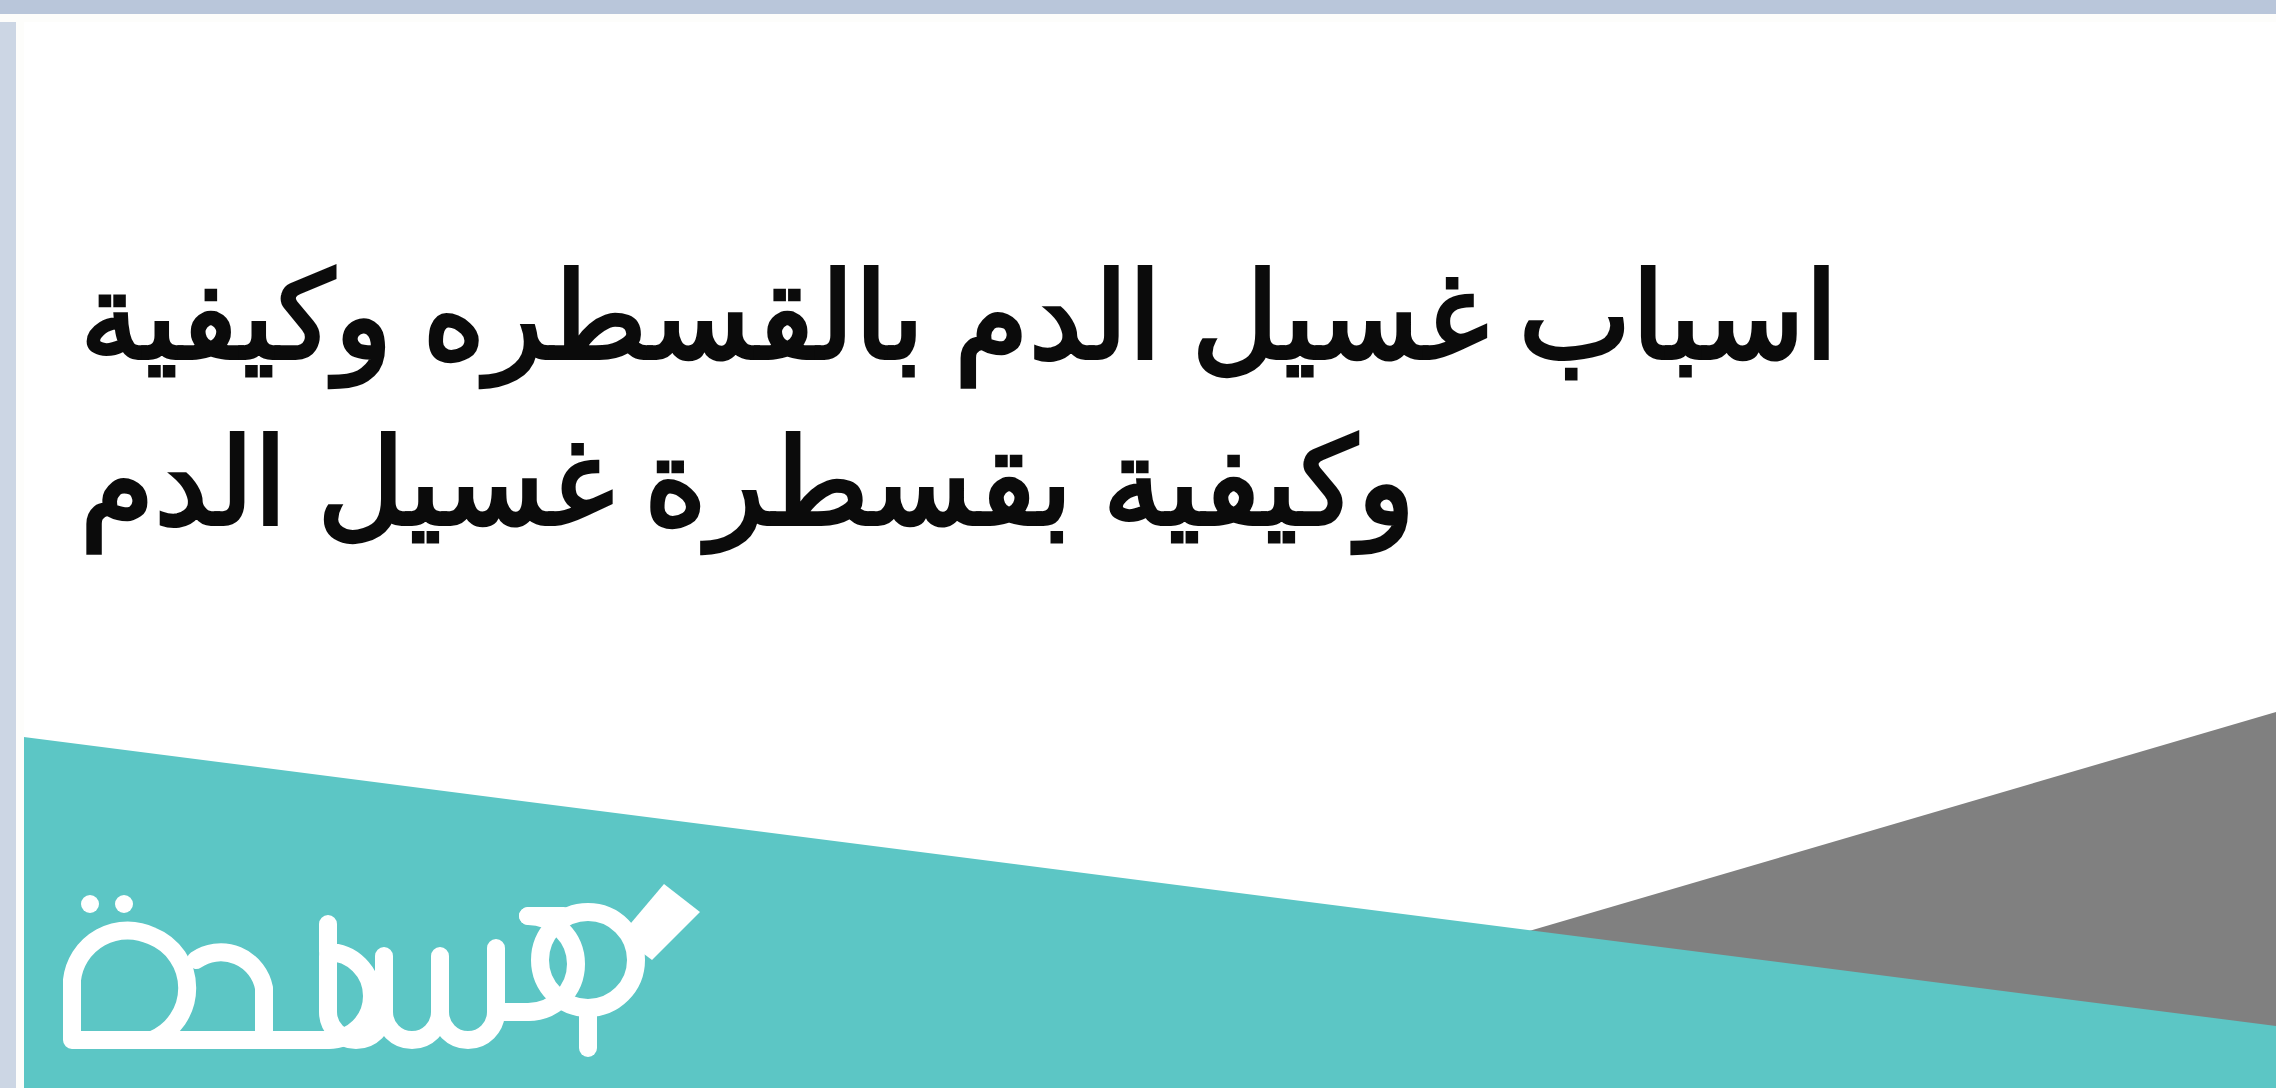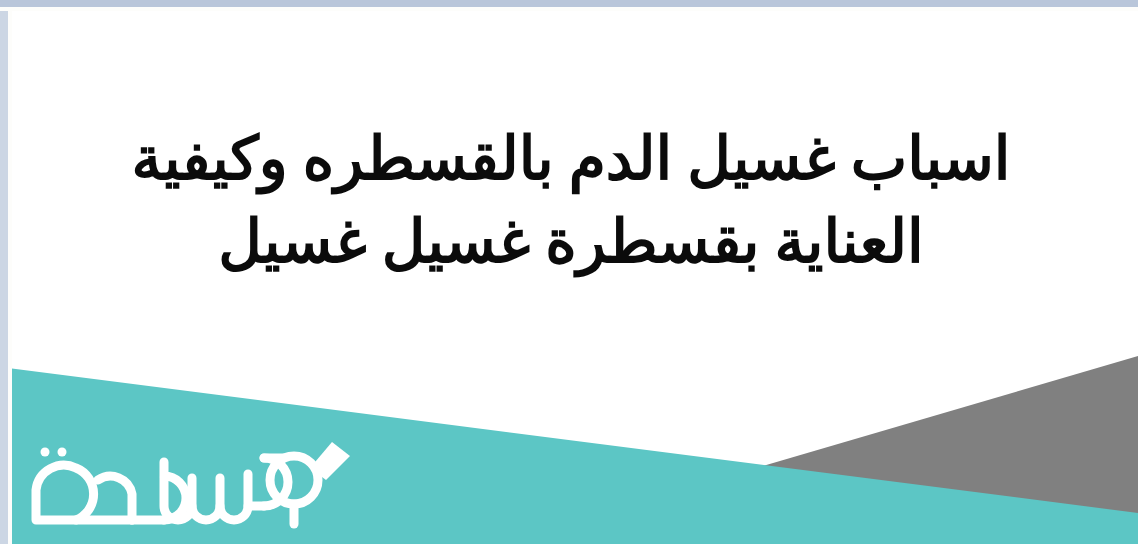--- a/index.html
+++ b/index.html
@@ -65,21 +65,21 @@
     pointer-events: none;
   }
 
   
   .headline {
     position: absolute;
     left: 40px;
     top: 118px;
     width: 1062px;
     z-index: 4;
-    text-align: center;
+    text-align: left;
     direction: rtl;
     color: #0b0b0b;
     font-weight: bold;
     font-size: 60px;
     line-height: 1.38;
     letter-spacing: 0px;
   }
   .headline .ln {
     display: block;
     white-space: nowrap;
@@ -107,21 +107,21 @@
 
   <svg class="shape-layer" viewBox="0 0 1138 544" width="1138" height="544" preserveAspectRatio="none" xmlns="http://www.w3.org/2000/svg">
 
     <polygon points="1138,356 1138,544 1050,544 722,478" fill="#808080"></polygon>
 
     <polygon points="8,368 1138,513 1138,544 8,544" fill="#5cc6c5"></polygon>
   </svg>
 
   <div class="headline">
     <span class="ln ln-1">اسباب غسيل الدم بالقسطره وكيفية</span>
-    <span class="ln ln-2">العناية بقسطرة غسيل غسيل</span>
+    <span class="ln ln-2">وكيفية بقسطرة غسيل الدم</span>
   </div>
 
   <div class="logo" title="موسوعة">
     <svg viewBox="0 0 340 108" width="340" height="108" xmlns="http://www.w3.org/2000/svg">
       <g fill="none" stroke="#ffffff" stroke-width="9" stroke-linecap="round" stroke-linejoin="round">
 
         <path d="M22 92 L62 92 A28 28 0 0 0 62 40 A28 28 0 0 0 22 62 L22 92 Z"></path>
 
         <circle cx="31" cy="24" r="4.5" fill="#ffffff" stroke="none"></circle>
         <circle cx="48" cy="24" r="4.5" fill="#ffffff" stroke="none"></circle>

